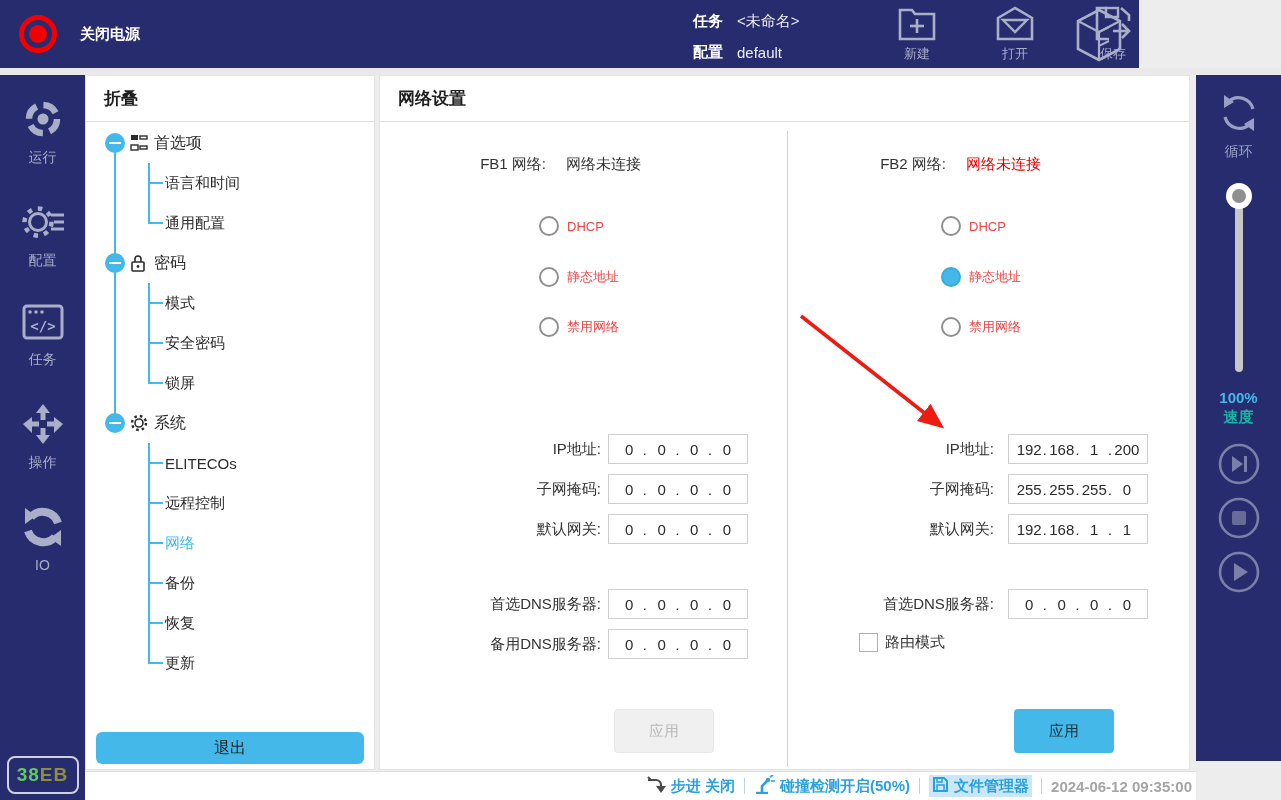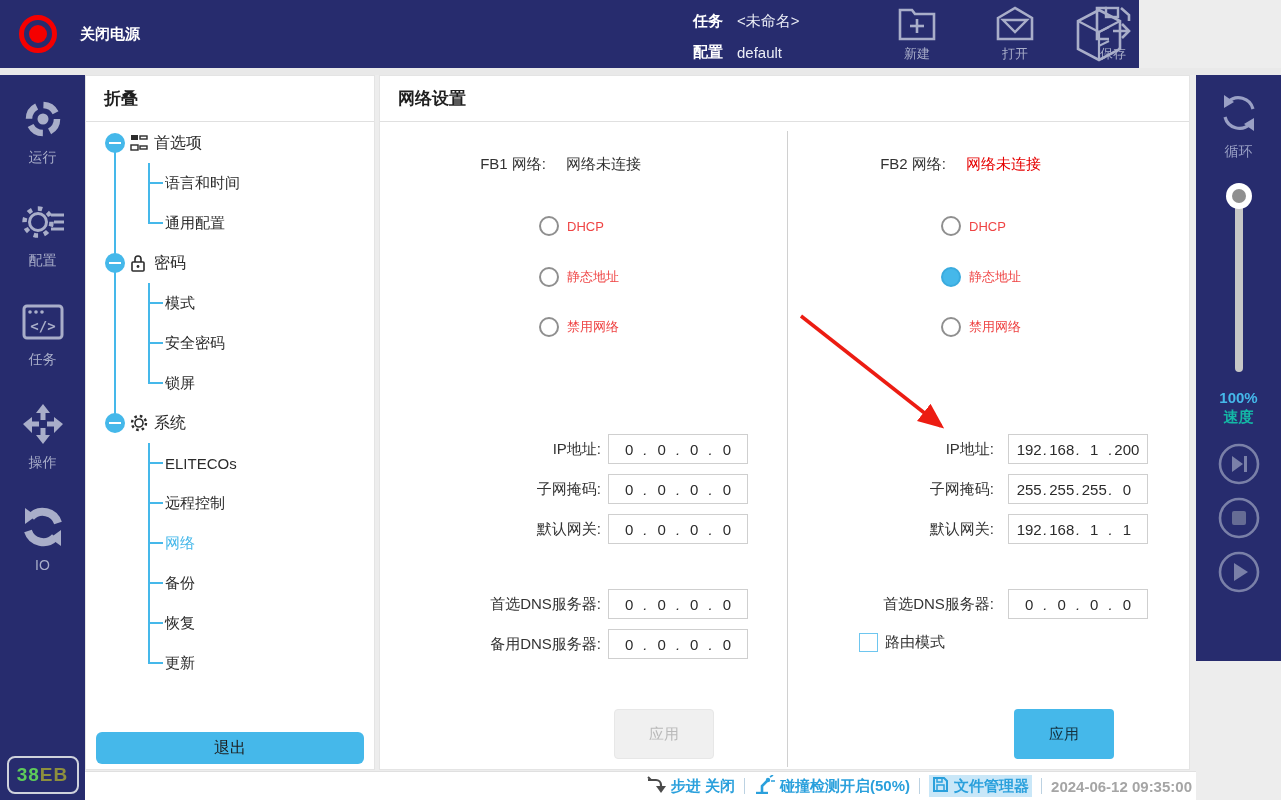--- a/index.html
+++ b/index.html
@@ -24,21 +24,21 @@
   .brand{position:absolute;right:14px;top:7px;}
   
   .left-rail{position:absolute;left:0;top:75px;width:85px;height:725px;background:#272c6e;
              display:flex;flex-direction:column;align-items:center;}
   .rail-item{margin-top:23px;margin-bottom:11px;display:flex;flex-direction:column;align-items:center;}
   .rail-item .rlab{margin-top:5px;font-size:14px;color:#a9aec9;}
   .rail-spacer{flex:1;}
   .code-badge{margin-bottom:6px;width:68px;height:34px;border:2px solid #cfd2dc;border-radius:8px;
               display:flex;align-items:center;justify-content:center;font-weight:bold;font-size:19px;letter-spacing:1px;}
   .code-g{color:#5ecb5a;} .code-o{color:#8d8f3e;}
-  .right-rail{position:absolute;left:1196px;top:75px;width:85px;height:586px;background:#272c6e;
+  .right-rail{position:absolute;left:1196px;top:75px;width:85px;height:686px;background:#272c6e;
               display:flex;flex-direction:column;align-items:center;}
   .loop-wrap{margin-top:16px;display:flex;flex-direction:column;align-items:center;}
   .loop-wrap .rlab{margin-top:4px;font-size:14px;color:#9aa0c5;}
   .slider{position:relative;width:26px;height:192px;margin-top:22px;}
   .track{position:absolute;left:9px;top:13px;height:176px;width:8px;border-radius:4px;background:#c7c7c7;}
   .knob{position:absolute;left:0;top:0;width:26px;height:26px;border-radius:50%;background:#fff;}
   .knob::after{content:"";position:absolute;inset:6px;border-radius:50%;background:#8f8f8f;}
   .speed-val{margin-top:14px;font-weight:bold;font-size:15px;color:#45b8ea;}
   .speed-lab{margin-top:2px;font-weight:bold;font-size:15px;color:#14b8a6;}
   .tr-btn{margin-top:12px;width:42px;height:42px;border-radius:50%;background:transparent;border:none;padding:0;cursor:pointer;}
@@ -73,21 +73,21 @@
   .nval2{left:586px;color:#e60000;}
   .radio-row{position:absolute;display:flex;align-items:center;height:22px;font-size:13px;color:#ef4444;cursor:pointer;}
   .rdo{width:20px;height:20px;border:2px solid #8f8f8f;border-radius:50%;background:#fff;box-sizing:border-box;margin-right:8px;flex:none;}
   .rdo.on{background:#45b8ea;border-color:#3aabde;}
   .f-row{position:absolute;height:30px;display:flex;align-items:center;font-size:15px;}
   .flabel{text-align:right;color:#333;flex:none;margin-left:35px;}
   .ipbox{height:30px;border:1px solid #cfcfcf;background:#fff;box-sizing:border-box;flex:none;width:140px;
          display:grid;grid-template-columns:1fr auto 1fr auto 1fr auto 1fr;align-items:center;padding:0 6px;color:#2b2b2b;}
   .ipbox span{text-align:center;}
   .ipbox .dot::before{content:".";color:#2b2b2b;}
-  .apply{position:absolute;top:633px;width:100px;height:50px;border-radius:4px;border:none;font-size:15px;
+  .apply{position:absolute;top:633px;width:100px;height:44px;border-radius:4px;border:none;font-size:15px;
          display:flex;align-items:center;justify-content:center;cursor:pointer;font-family:inherit;}
   .apply.off{left:234px;background:#f0f0f0;color:#b9b9b9;border:1px solid #e7e7e7;box-sizing:border-box;}
   .apply.on{left:634px;background:#45b8ea;color:#14303d;}
   .cbx-row{position:absolute;left:479px;top:554px;height:24px;display:flex;align-items:center;font-size:15px;color:#333;cursor:pointer;}
   .cbx{width:19px;height:19px;border:1px solid #6ec6ef;background:#fff;box-sizing:border-box;margin-right:7px;}
   .arrow-svg{position:absolute;left:0;top:0;pointer-events:none;}
   
   .statusbar{position:absolute;left:85px;top:771px;width:1111px;height:29px;background:#fff;border-top:1px solid #e0e0e0;
              box-sizing:border-box;display:flex;align-items:center;justify-content:flex-end;gap:9px;padding-right:4px;
              font-size:15px;font-weight:bold;color:#2aa0dc;}

